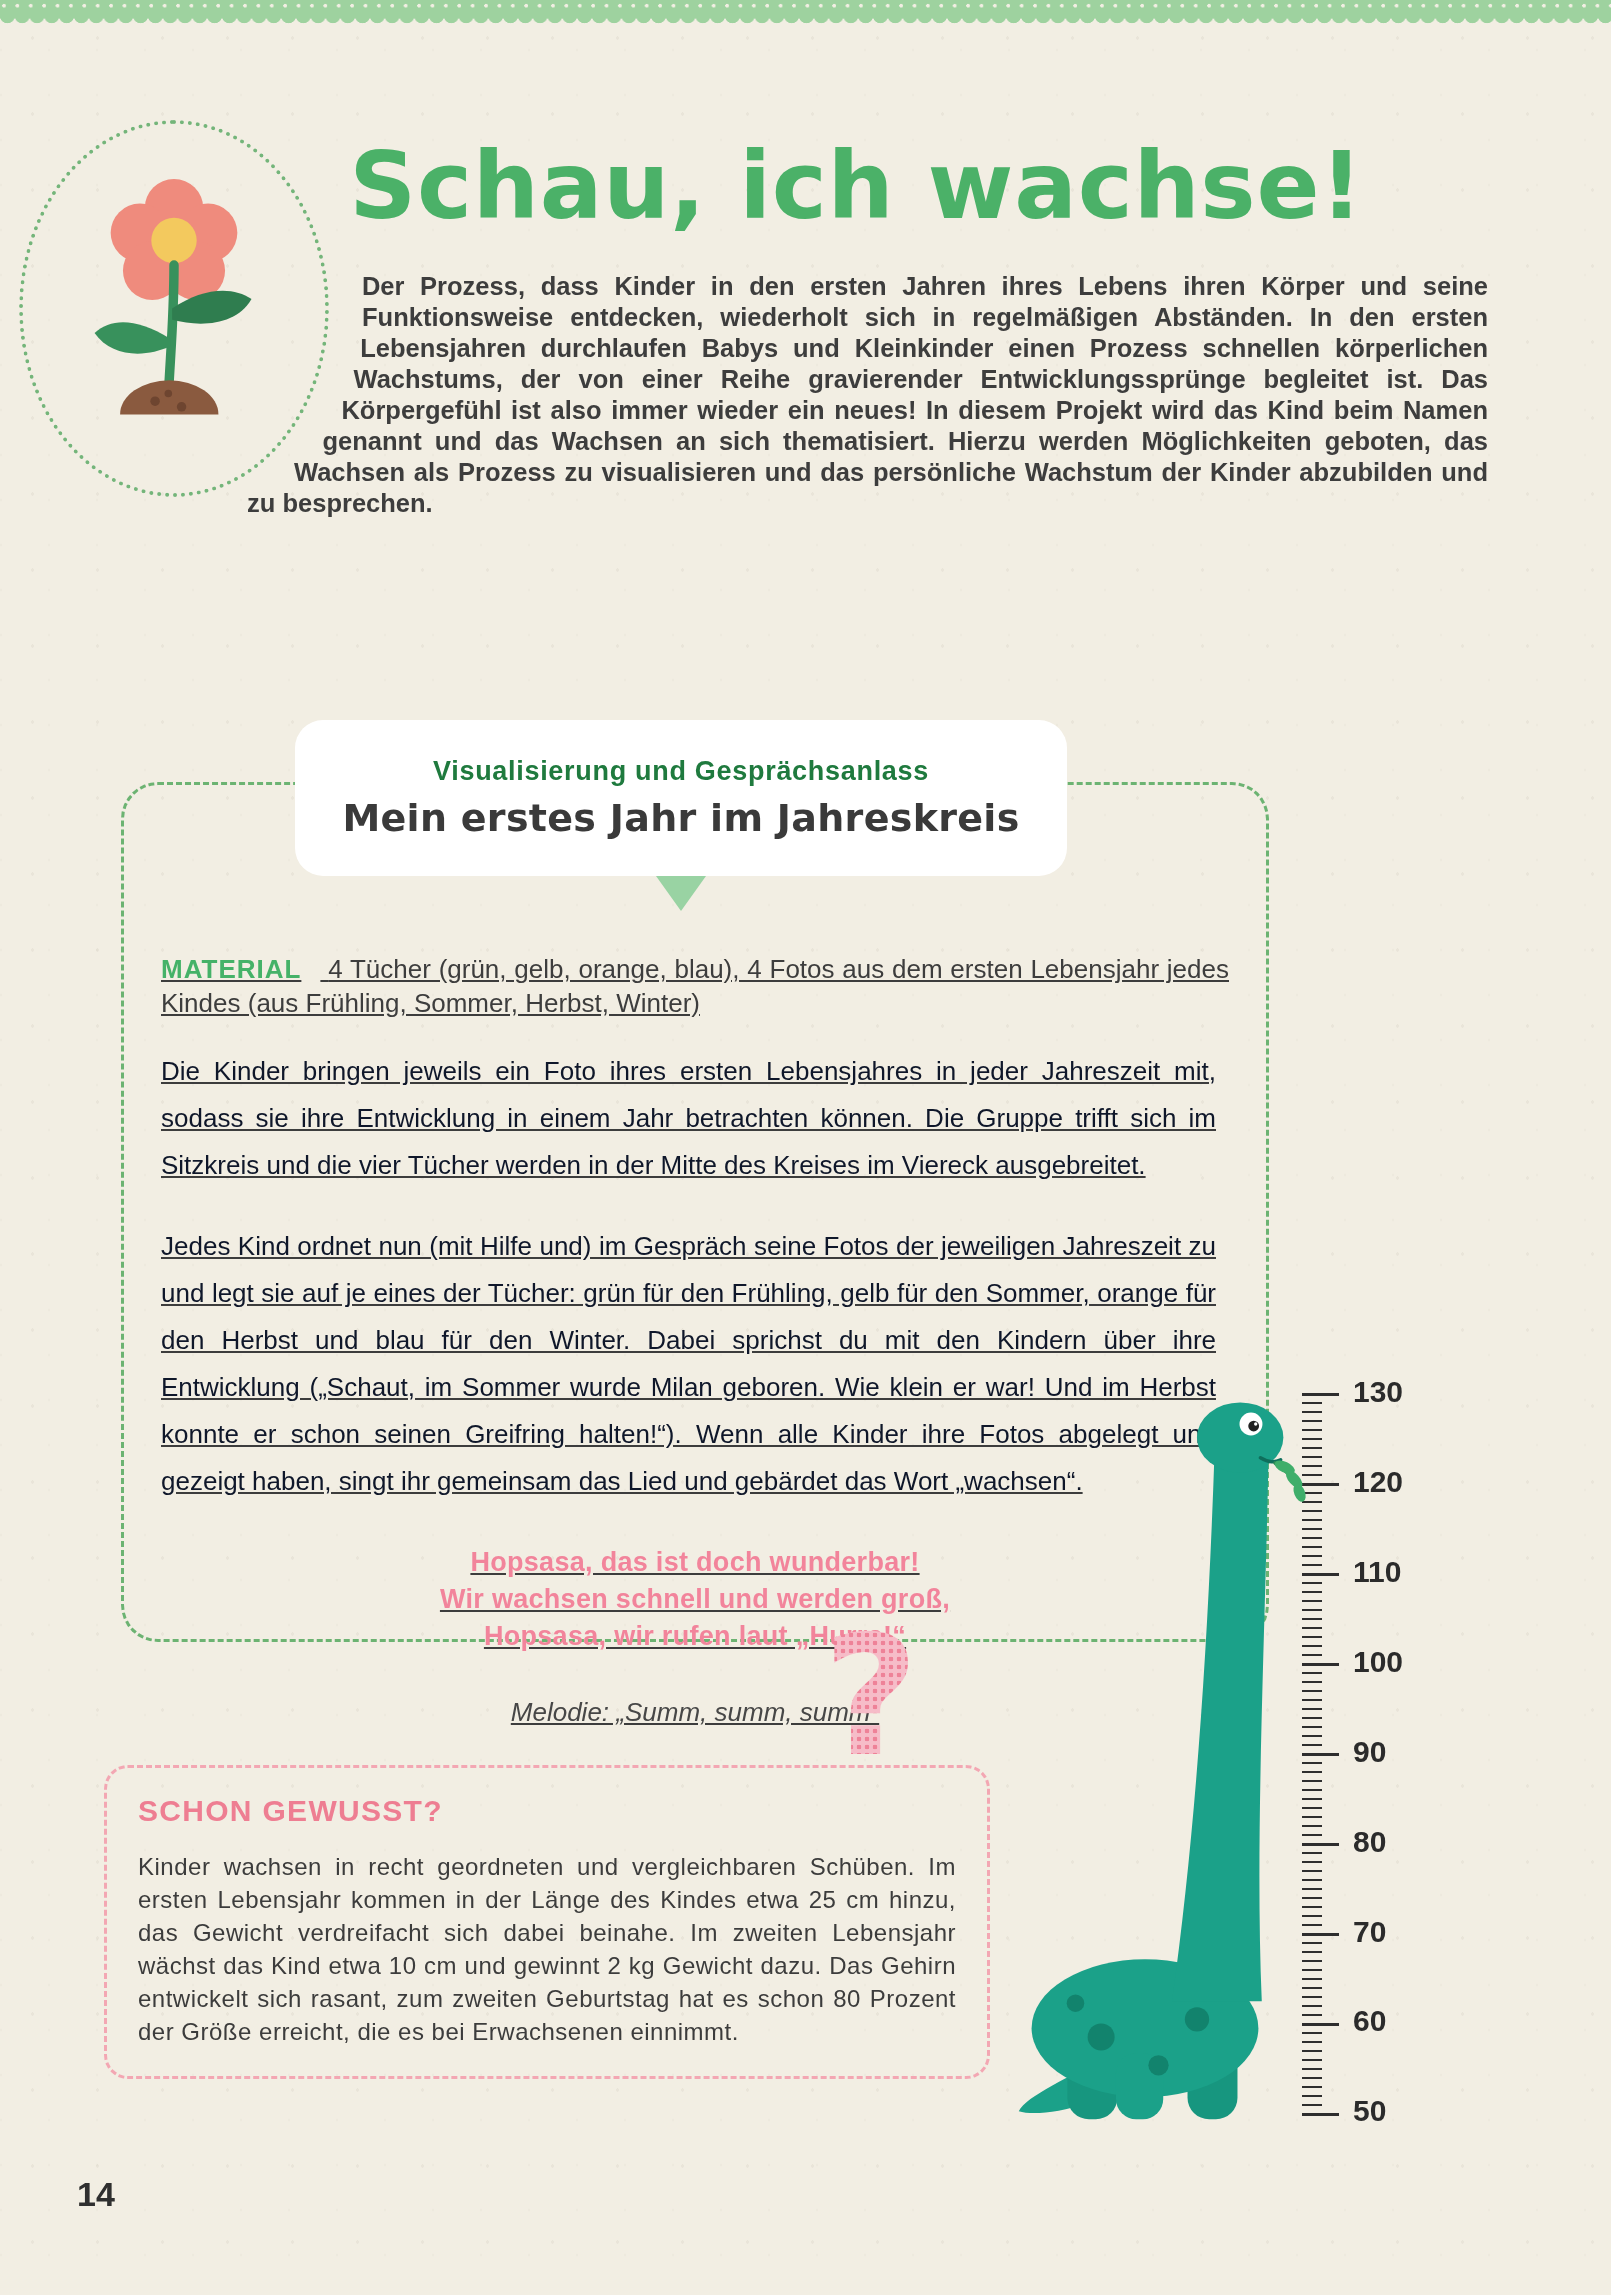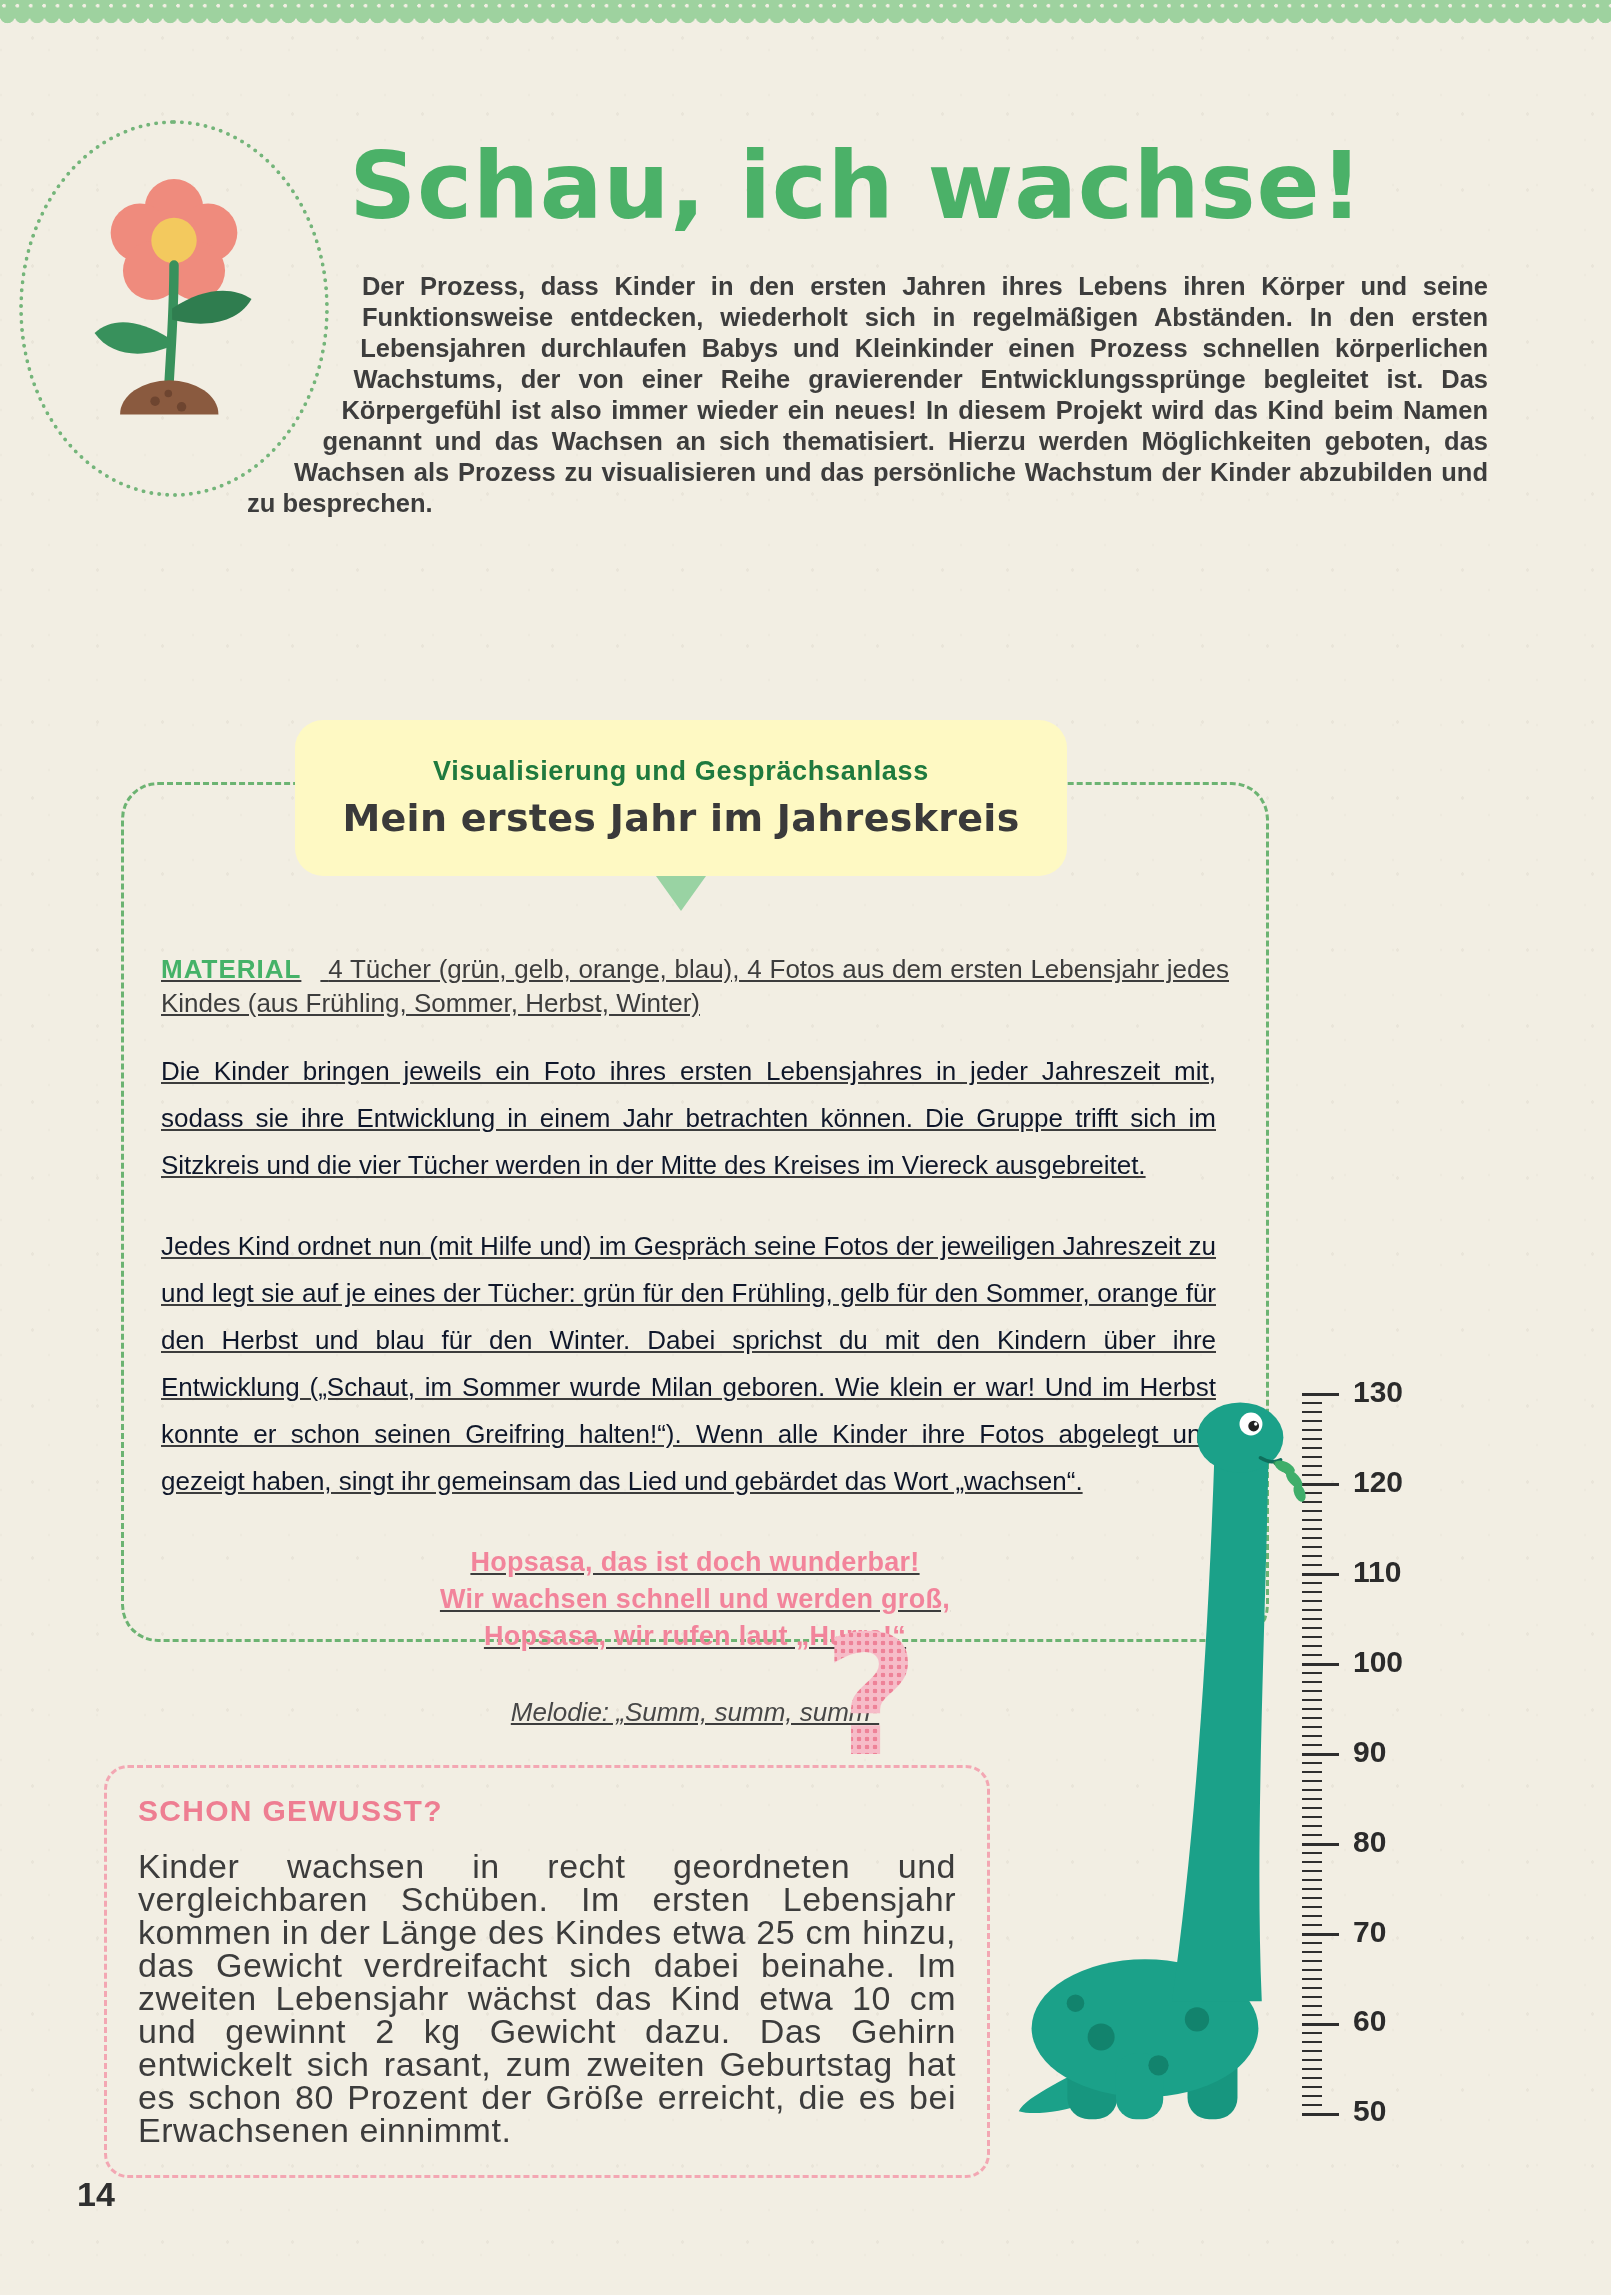--- a/index.html
+++ b/index.html
@@ -65,21 +65,21 @@
   .material-line { margin:0 0 28px 0; font-size:26px; line-height:34px; text-align:justify; }
   .material-label { color:#45b268; font-weight:700; letter-spacing:1px; margin-right:19px; }
   .body-par { margin:0 13px 34px 0; font-size:26px; line-height:47px; text-align:justify; color:#0f172a; }
   .song { margin-top:39px; text-align:center; }
   .song-line { font-size:27px; line-height:37px; font-weight:700; color:#f2849b; letter-spacing:0.3px; }
   .melody { margin:42px 0 0 0; text-align:center; font-size:26px; font-style:italic; color:#474747; }
 
   
   .bubble {
     position:absolute; left:295px; top:720px; width:772px; height:156px;
-    background:#fef9c3; border-radius:28px;
+    background:#ffffff; border-radius:28px;
     display:flex; flex-direction:column; align-items:center; justify-content:center; gap:9.4px;
   }
   .bubble::after {
     content:""; position:absolute; top:100%; left:50%; transform:translateX(-50%);
     border-left:25.5px solid transparent; border-right:25.5px solid transparent;
     border-top:35px solid #99d3a3;
   }
   .bubble-kicker { font-size:27px; font-weight:700; color:#1f7a3e; letter-spacing:0.7px; }
   .bubble-title {
     font-family:"DejaVu Sans","Liberation Sans",sans-serif;
@@ -99,21 +99,21 @@
   }
 
   
   .fact-box {
     position:absolute; left:104px; top:1765px; width:886px;
     box-sizing:border-box;
     border:3.4px dashed #f3a7b3; border-radius:24px;
     padding:25.5px 31px 28px 31px;
   }
   .fact-title { font-size:30px; font-weight:700; color:#ee7e92; letter-spacing:1.3px; margin-bottom:22px; }
-  .fact-text { margin:0; font-size:34px; line-height:33px; letter-spacing:0.5px; color:#3c3c3c; text-align:justify; font-weight:500; }
+  .fact-text { margin:0; font-size:24px; line-height:33px; letter-spacing:0.5px; color:#3c3c3c; text-align:justify; font-weight:500; }
 
   
   .dino { position:absolute; left:1011px; top:1370px; width:295px; height:756px; z-index:3; }
   .dino svg { overflow:visible; }
 
   
   .ruler { position:absolute; left:1302px; top:1378px; width:114px; height:739px; }
   .ticks-major {
     position:absolute; left:0; top:14.8px; width:37px; height:723px;
     background:repeating-linear-gradient(to bottom, #2e2e2e 0 2.7px, transparent 2.7px 90px);

